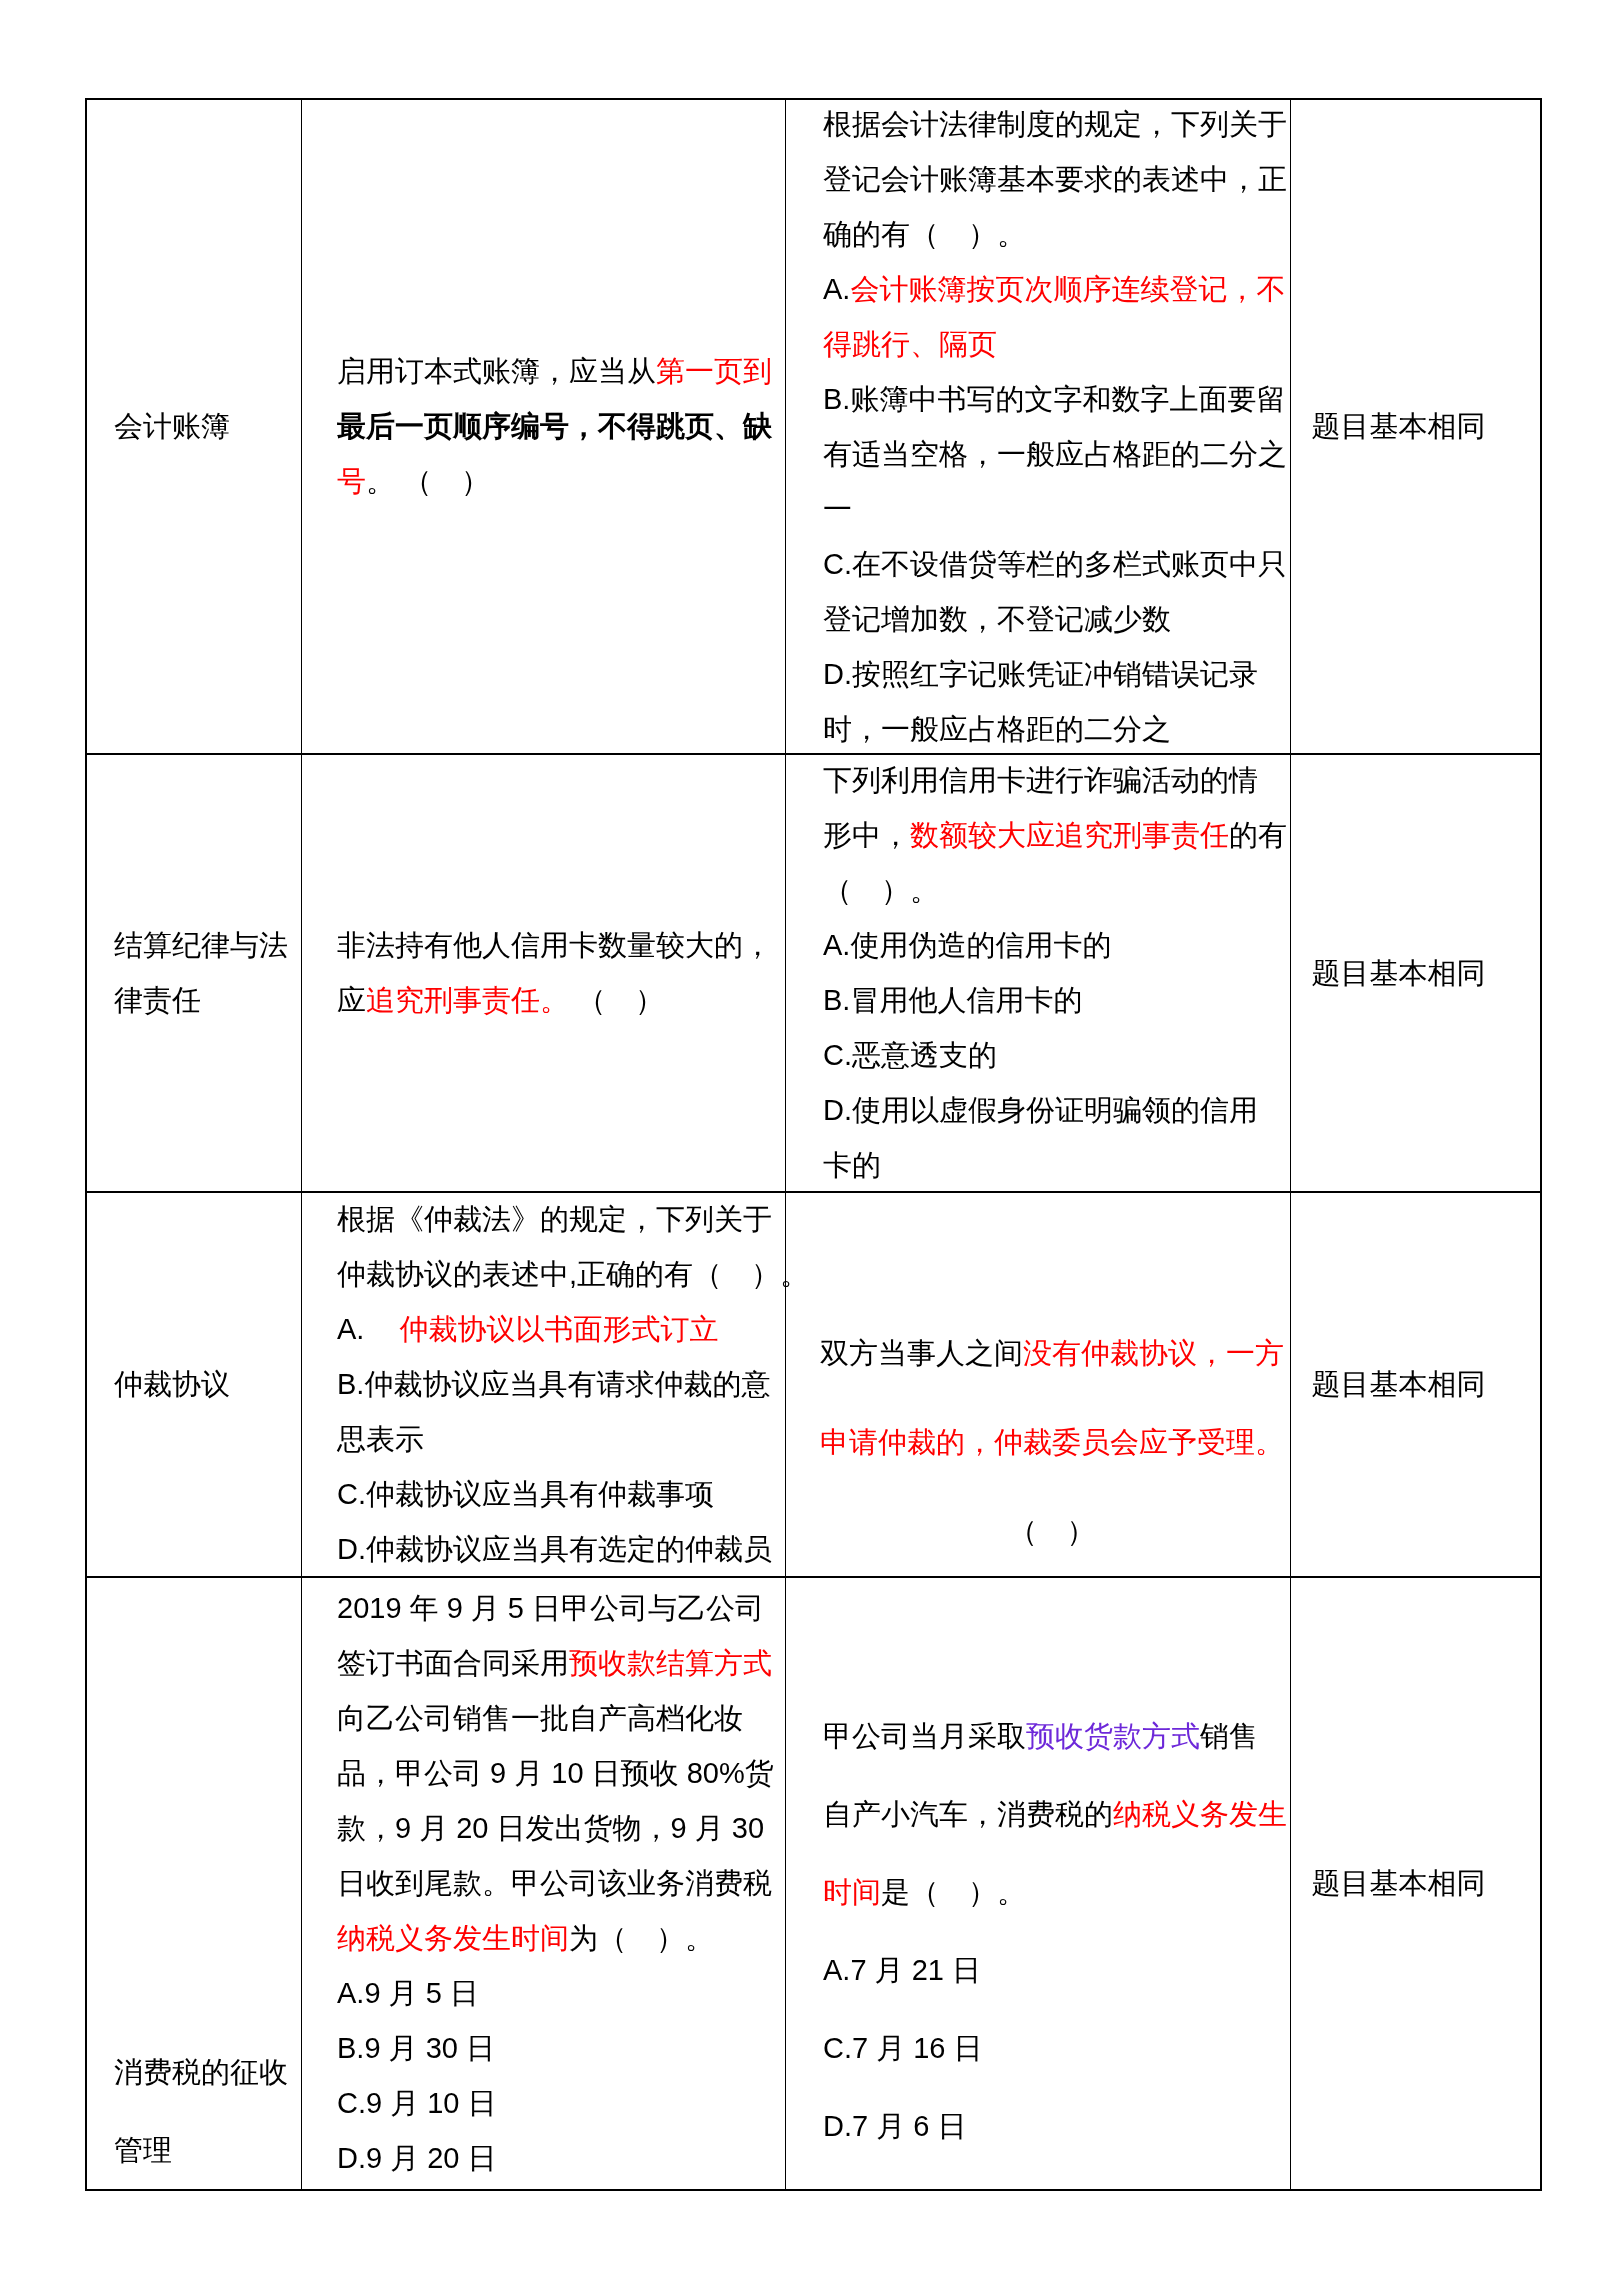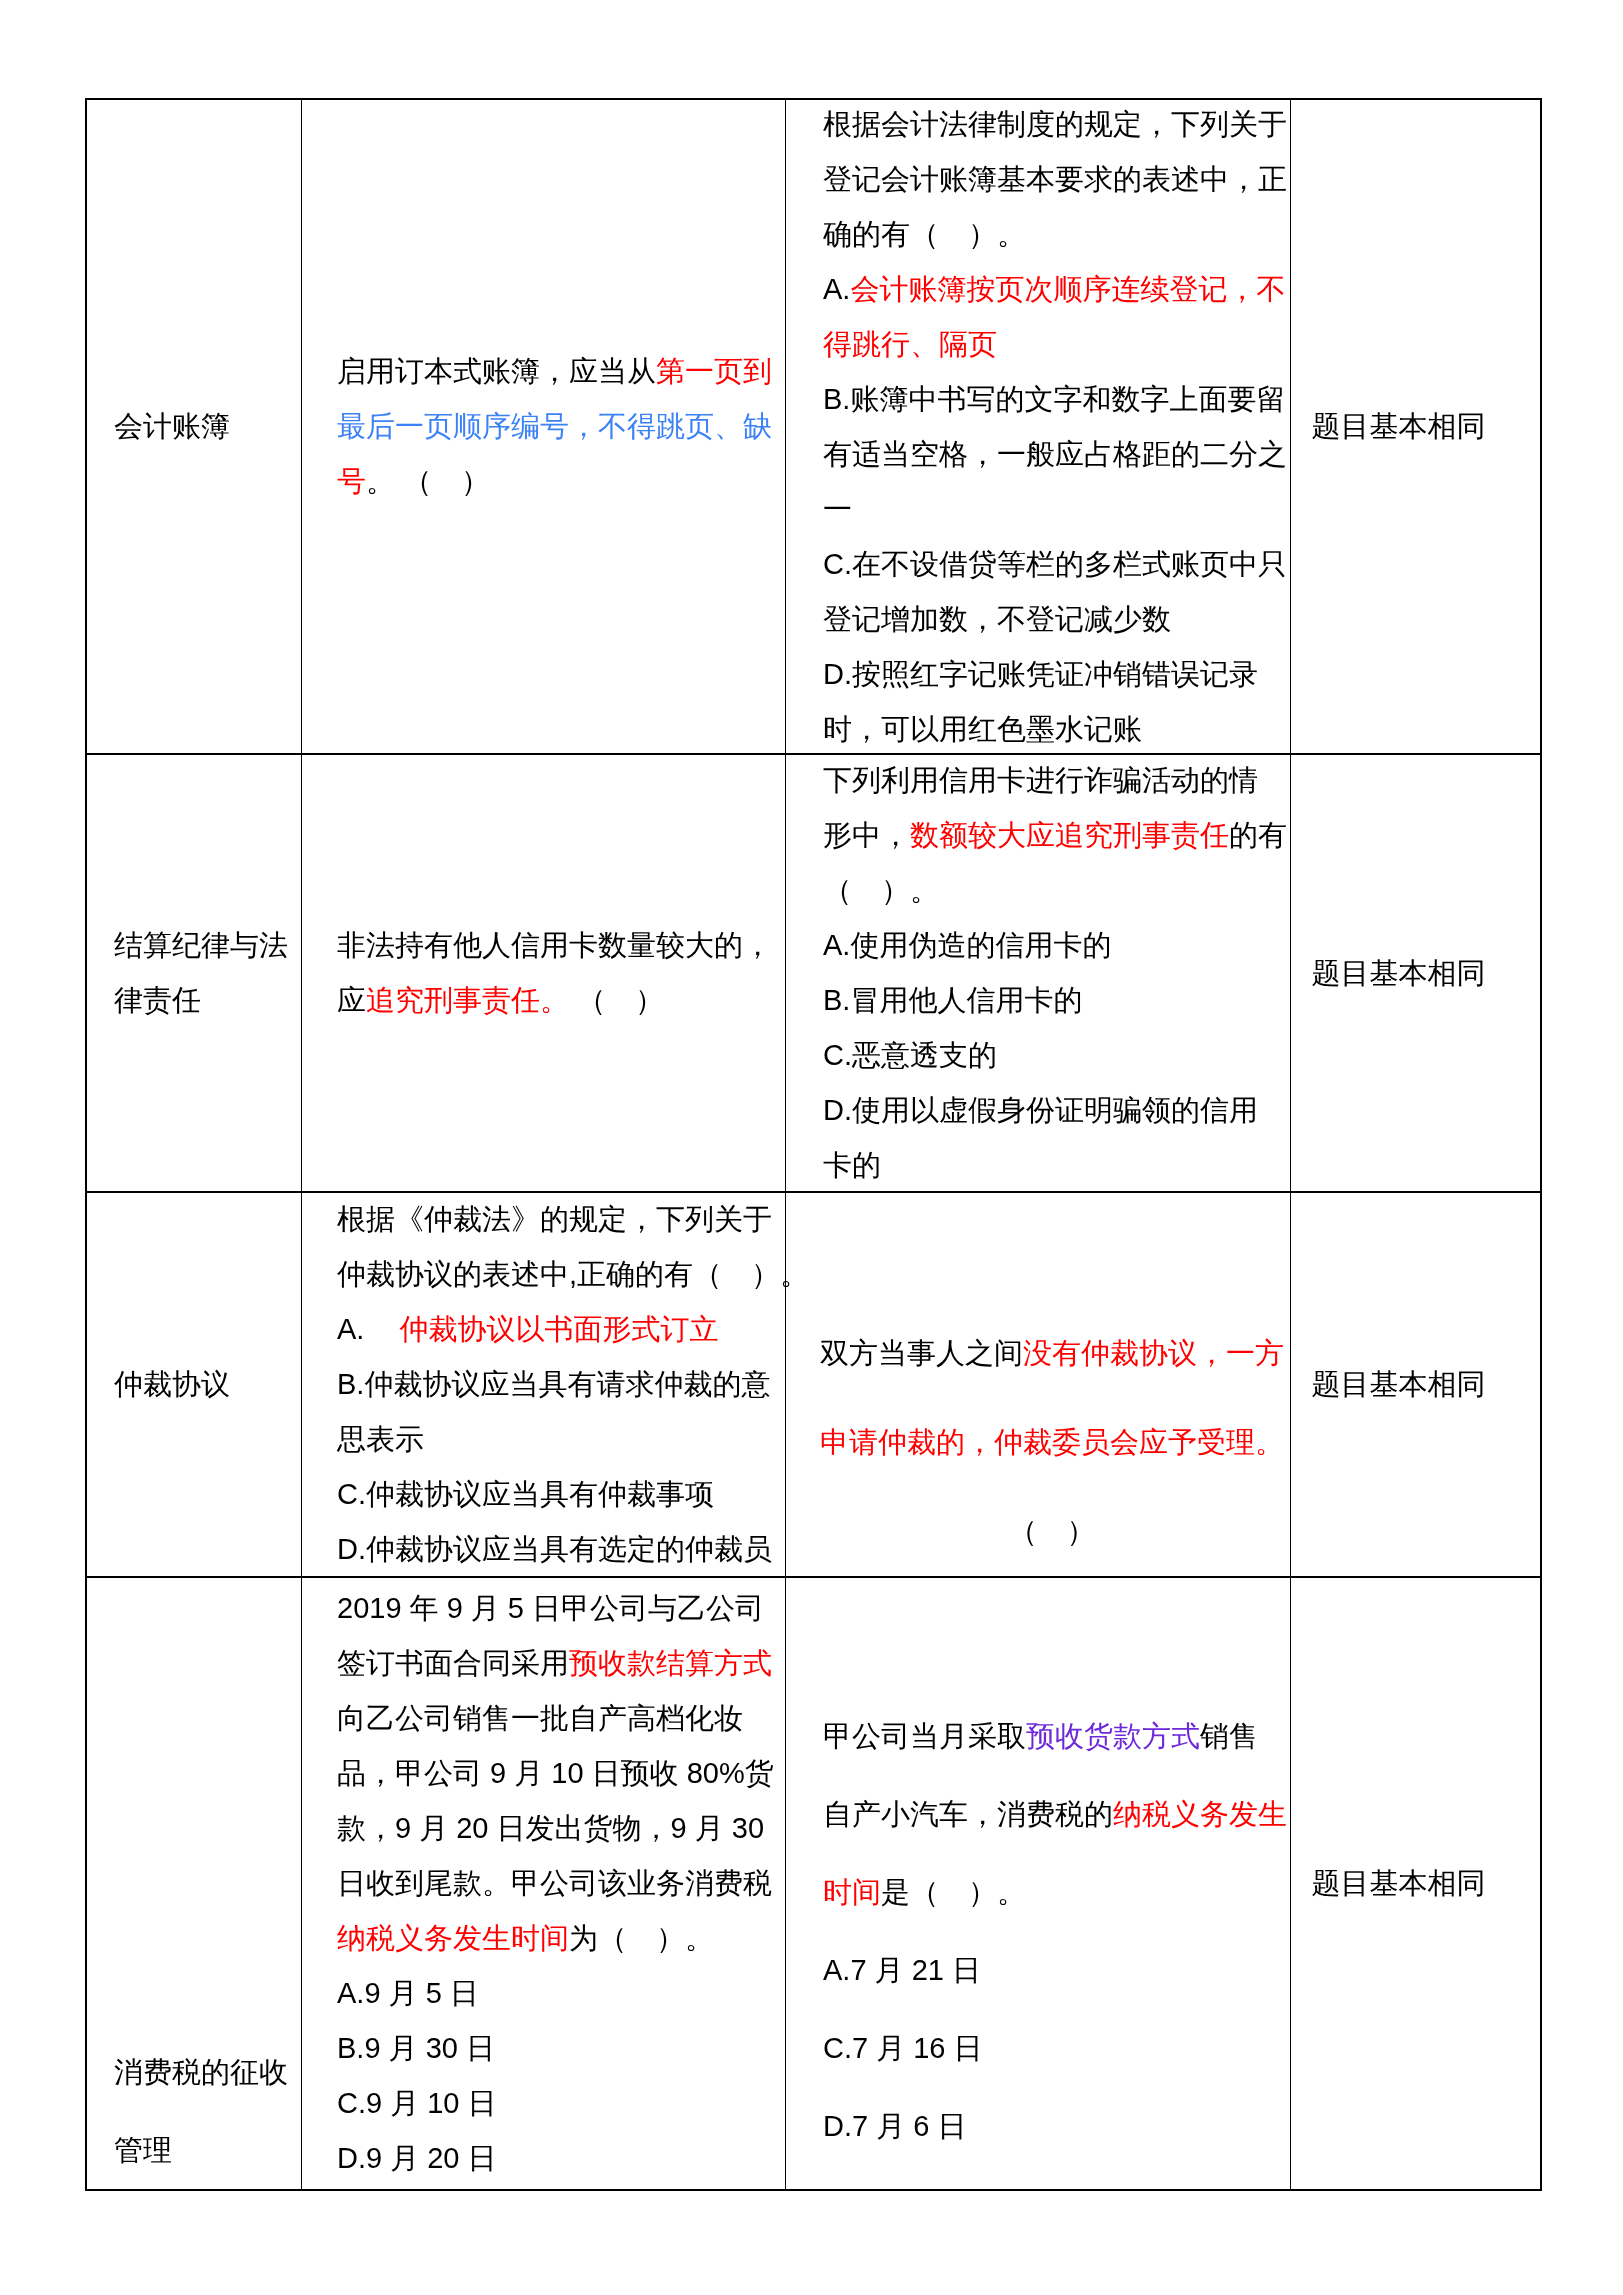--- a/index.html
+++ b/index.html
@@ -45,36 +45,36 @@
 <body>
 
 <div class="page">
   <div class="qtable">
 
     <div class="cell col-topic lh80">
         <div class="line"><span>会计账簿</span></div>
       </div>
     <div class="cell col-qa lh80">
         <div class="line"><span>启用订本式账簿，应当从</span><span class="red" style="color: rgb(255, 0, 0);">第一页到</span></div>
-        <div class="line"><span class="red" style="color: #3b82f6;">最后一页顺序编号，不得跳页、缺</span></div>
+        <div class="line"><span class="red" style="color: #000000; font-weight: bold;">最后一页顺序编号，不得跳页、缺</span></div>
         <div class="line"><span class="red" style="color: rgb(255, 0, 0);">号</span><span>。 （　）</span></div>
       </div>
     <div class="cell col-qb lh80">
         <div class="line"><span>根据会计法律制度的规定，下列关于</span></div>
         <div class="line"><span>登记会计账簿基本要求的表述中，正</span></div>
         <div class="line"><span>确的有（　）。</span></div>
         <div class="line"><span>A.</span><span class="red" style="color: rgb(255, 0, 0);">会计账簿按页次顺序连续登记，不</span></div>
         <div class="line"><span class="red" style="color: rgb(255, 0, 0);">得跳行、隔页</span></div>
         <div class="line"><span>B.账簿中书写的文字和数字上面要留</span></div>
         <div class="line"><span>有适当空格，一般应占格距的二分之</span></div>
         <div class="line"><span>一</span></div>
         <div class="line"><span>C.在不设借贷等栏的多栏式账页中只</span></div>
         <div class="line"><span>登记增加数，不登记减少数</span></div>
         <div class="line"><span>D.按照红字记账凭证冲销错误记录</span></div>
-        <div class="line"><span>时，可以用红色墨水记账</span></div>
+        <div class="line"><span>时，一般应占格距的二分之</span></div>
       </div>
     <div class="cell col-cmp last">
       <span class="cmp-text">题目基本相同</span>
     </div>
 
     <div class="cell col-topic lh80">
         <div class="line"><span>结算纪律与法</span></div>
         <div class="line"><span>律责任</span></div>
       </div>
     <div class="cell col-qa lh80">

